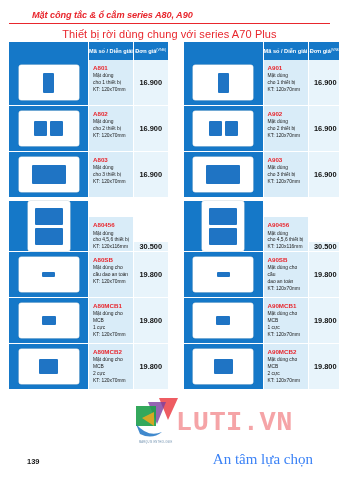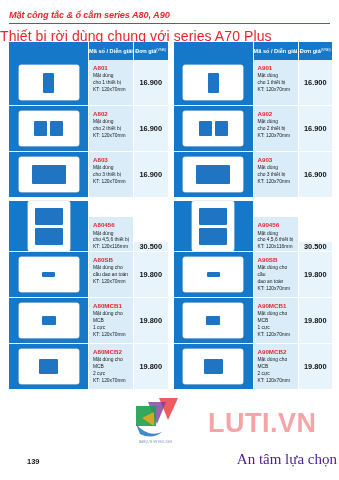--- a/index.html
+++ b/index.html
@@ -5,43 +5,43 @@
   * { box-sizing: border-box; margin: 0; padding: 0; }
   html, body {
     width: 339px; height: 480px;
     background: #ffffff;
     font-family: "Liberation Sans", sans-serif;
     overflow: hidden;
   }
   .page { position: relative; width: 339px; height: 480px; background:#fff; }
 
   
-  .title-wrap { padding: 10px 0 0 9px; }
+  .title-wrap { padding: 10px 0 0 9px; margin-left: 23px; }
   .cat-title {
     color: #e8262d;
     font-size: 9.2px;
     font-weight: bold;
     font-style: italic;
     letter-spacing: -0.1px;
     white-space: nowrap;
   }
   .rule { margin: 2.5px 9px 0 9px; height: 1px; background: #e8262d; }
   .sub-title {
-    text-align: left;
+    text-align: center;
     color: #e8262d;
-    font-size: 14px;
+    font-size: 11px;
     padding-top: 4px;
     letter-spacing: 0.1px;
   }
 
   
   .tables {
     position: absolute; top: 42px; left: 9px;
     width: 321px;
-    display: flex; gap: 6px;
+    display: flex; gap: 16px;
   }
   .tbl { width: 158.5px; }
 
   .thead { display: flex; height: 18px; background: #1578c8; }
   .th {
     color: #ffffff;
     font-size: 5.6px;
     font-weight: bold;
     display: flex; align-items: center; justify-content: center;
     border-right: 1px solid #ffffff;
@@ -111,39 +111,38 @@
   .ins-mcb2 { width: 19px; height: 15px; }
 
   
   .wm {
     position: absolute; left: 176px; top: 392px;
     width: 160px; height: 62px;
     pointer-events: none;
   }
   .wm-text {
     position: absolute; left: 0; top: 16px;
-    font-family: Liberation Sans, sans-serif;
+    font-family: Liberation Mono, monospace;
     font-size: 27px; font-weight: bold;
     color: rgba(232,38,45,0.42);
     letter-spacing: 0.5px;
     white-space: nowrap;
-    margin-left: 32px;
   }
   .wm-logo { position: absolute; left: -44px; top: 2px; }
 
   
   .pagenum {
     position: absolute; left: 11px; top: 457px;
     font-size: 7.5px; font-weight: bold; color: #1a1a1a; margin-left: 16px;
   }
   .slogan {
-    position: absolute; right: 2px; top: 451px;
+    position: absolute; right: 26px; top: 451px;
     font-family: "Liberation Serif", serif;
     font-size: 15px;
-    color: #4c1d95;
+    color: #3b82f6;
     white-space: nowrap;
   }
   .brandmark {
     position: absolute; left: 139px; top: 441px;
     font-size: 2.6px; color: #6e8fae; letter-spacing: 0.2px;
   }
 </style>
 </head>
 <body>
 

